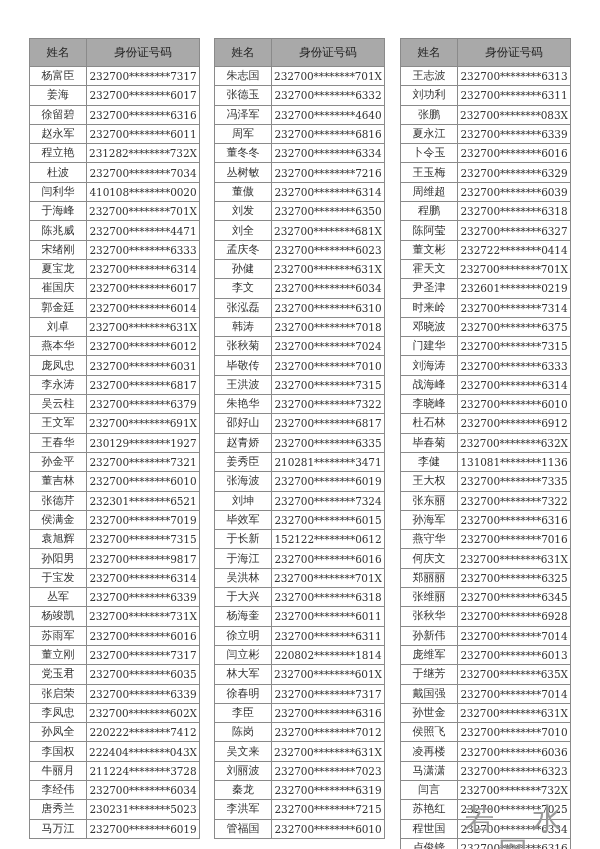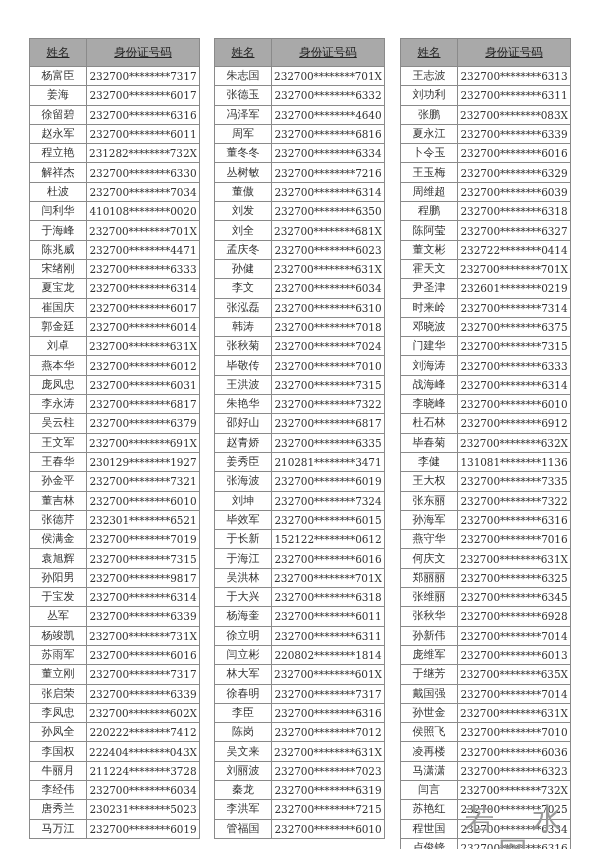--- a/index.html
+++ b/index.html
@@ -12,21 +12,21 @@
     position: absolute; top: 38px; border-collapse: collapse;
     font-size: 11px; table-layout: fixed;
   }
   .tbl.t0 { left: 29px; }
   .tbl.t1 { left: 214px; }
   .tbl.t2 { left: 400px; }
   .tbl th, .tbl td {
     border: 1px solid #8a8a8a; padding: 0; text-align: center; white-space: nowrap; overflow: hidden;
   }
   .tbl th {
-    background: #a9a9a9; height: 27px; font-weight: normal; color: #222; font-size: 11.5px; text-decoration: underline;
+    background: #a9a9a9; height: 27px; font-weight: normal; color: #222; font-size: 11.5px;
   }
   .tbl td { height: 18.3px; line-height: 18px; }
   .tbl col.c-name { width: 57px; }
   .tbl col.c-id { width: 113px; }
   .tbl td.id { font-size: 10.5px; letter-spacing: -0.1px; }
   .watermark {
     position: absolute; left: 445px; top: 802px; width: 150px; height: 45px;
     color: #9a9a9a; text-align: center;
   }
   .watermark .big { font-family: "DejaVu Sans", sans-serif; font-size: 30px; letter-spacing: 14px; line-height: 34px; }
@@ -60,24 +60,20 @@
       </tr>
       <tr>
         <td>赵永军</td>
         <td class="id">232700********6011</td>
       </tr>
       <tr>
         <td>程立艳</td>
         <td class="id">231282********732X</td>
       </tr>
       <tr>
-        <td>解祥杰</td>
-        <td class="id">232700********6330</td>
-      </tr>
-      <tr>
         <td>杜波</td>
         <td class="id">232700********7034</td>
       </tr>
       <tr>
         <td>闫利华</td>
         <td class="id">410108********0020</td>
       </tr>
       <tr>
         <td>于海峰</td>
         <td class="id">232700********701X</td>
@@ -166,20 +162,24 @@
         <td>杨竣凯</td>
         <td class="id">232700********731X</td>
       </tr>
       <tr>
         <td>苏雨军</td>
         <td class="id">232700********6016</td>
       </tr>
       <tr>
         <td>董立刚</td>
         <td class="id">232700********7317</td>
+      </tr>
+      <tr>
+        <td>党玉君</td>
+        <td class="id">232700********6035</td>
       </tr>
       <tr>
         <td>张启荣</td>
         <td class="id">232700********6339</td>
       </tr>
       <tr>
         <td>李凤忠</td>
         <td class="id">232700********602X</td>
       </tr>
       <tr>

